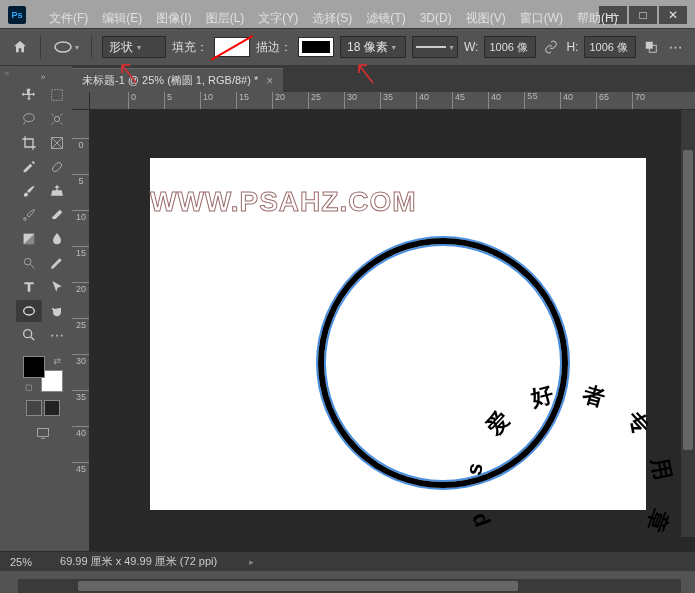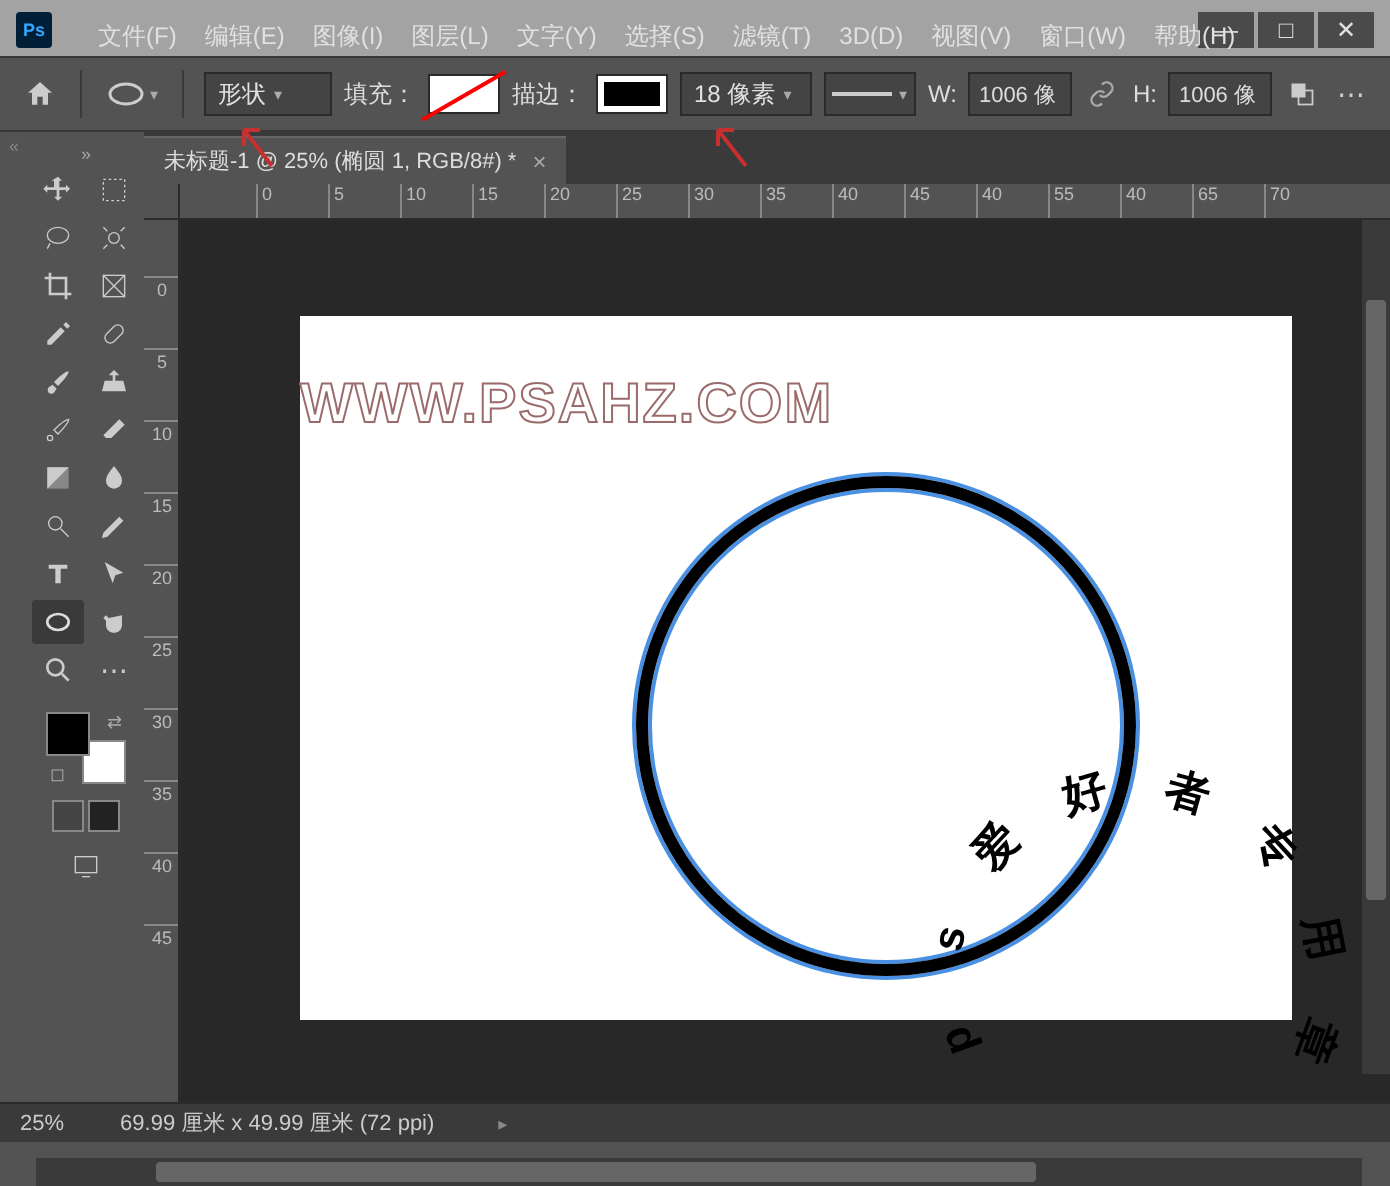--- a/index.html
+++ b/index.html
@@ -306,21 +306,21 @@
           <div class="tick" style="left: 74px;">5</div>
           <div class="tick" style="left: 110px;">10</div>
           <div class="tick" style="left: 146px;">15</div>
           <div class="tick" style="left: 182px;">20</div>
           <div class="tick" style="left: 218px;">25</div>
           <div class="tick" style="left: 254px;">30</div>
           <div class="tick" style="left: 290px;">35</div>
           <div class="tick" style="left: 326px;">40</div>
           <div class="tick" style="left: 362px;">45</div>
           <div class="tick" style="left: 398px;">40</div>
-          <div class="tick" style="left: 434px;">55</div>
+          <div class="tick" style="left: 434px; font-family: Liberation Mono, monospace;">55</div>
           <div class="tick" style="left: 470px;">40</div>
           <div class="tick" style="left: 506px;">65</div>
           <div class="tick" style="left: 542px;">70</div>
         </div>
     </div>
     <div class="work-row">
       <div class="ruler-v" id="ruler-v">
           <div class="tick" style="top: 28px;">0</div>
           <div class="tick" style="top: 64px;">5</div>
           <div class="tick" style="top: 100px;">10</div>

